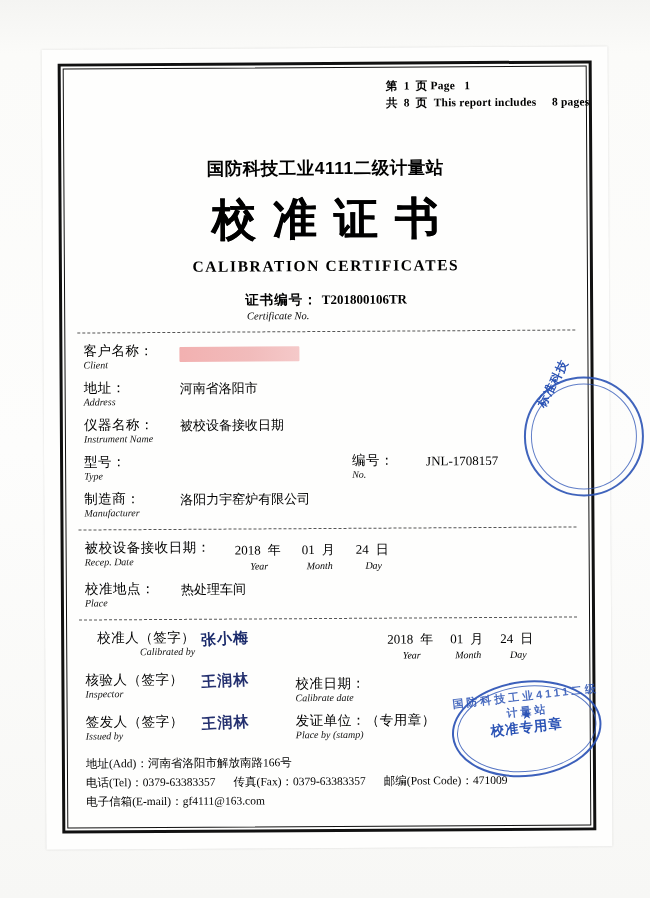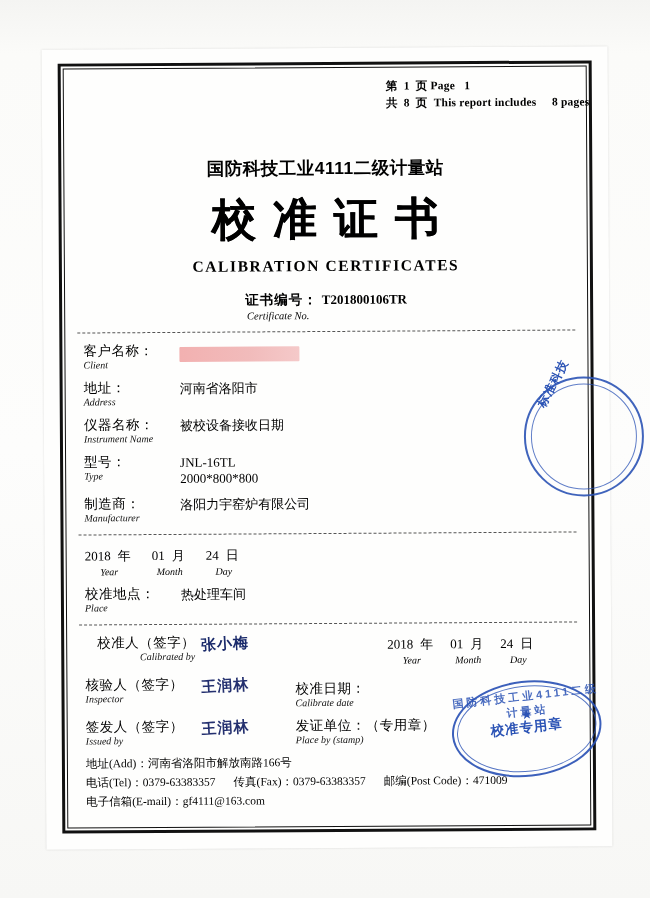--- a/index.html
+++ b/index.html
@@ -370,40 +370,47 @@
           <span class="en">Instrument Name</span>
         </div>
         <div class="val">被校设备接收日期</div>
       </div>
 
       <div class="frow">
         <div class="lbl">
           <span class="cn">型号：</span>
           <span class="en">Type</span>
         </div>
-        <div class="val val-two-line">
-          <span class="l1">JNL-16TL</span>
-          <span class="l2">2000*800*800</span>
+        <div class="right-group">
+          <div class="lbl">
+            <span class="cn">编号：</span>
+            <span class="en">No.</span>
+          </div>
+          <div class="val">JNL-1708157</div>
         </div>
       </div>
 
       <div class="frow">
         <div class="lbl">
           <span class="cn">制造商：</span>
           <span class="en">Manufacturer</span>
         </div>
         <div class="val">洛阳力宇窑炉有限公司</div>
       </div>
 
     </div>
 
     <div class="dashed"></div>
 
     <div class="fields">
       <div class="frow daterow">
+        <div class="lbl" style="width:150px;flex:0 0 150px;">
+          <span class="cn">被校设备接收日期：</span>
+          <span class="en">Recep. Date</span>
+        </div>
         <div class="datefields">
           <div class="dcell">
             <span class="dnum">2018</span>
             <span class="dunit">年</span>
             <span class="dsub">Year</span>
           </div>
           <div class="dcell" style="margin-left:18px;">
             <span class="dnum">01</span>
             <span class="dunit">月</span>
             <span class="dsub">Month</span>

